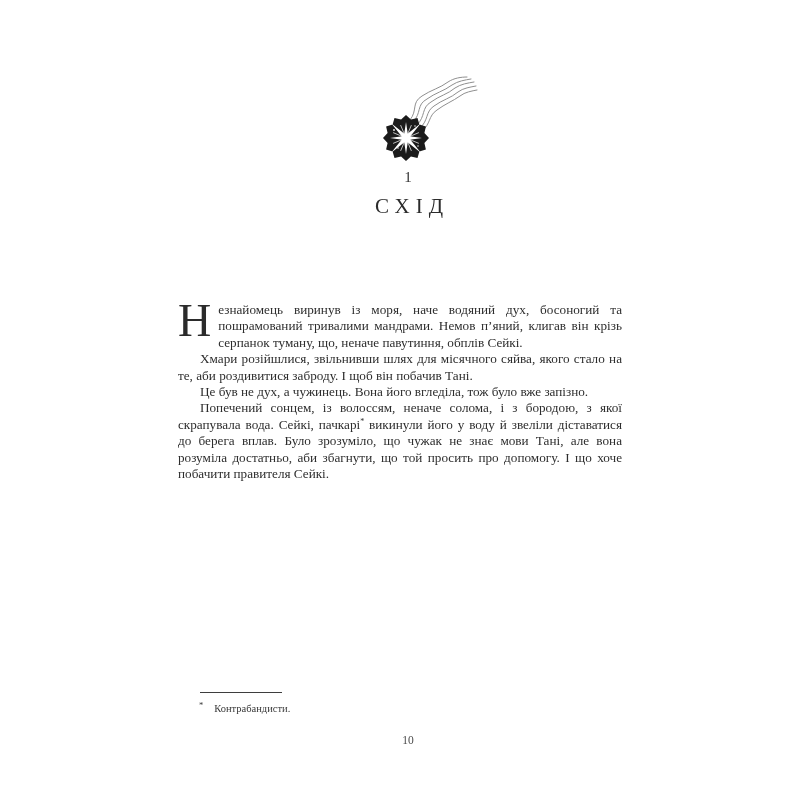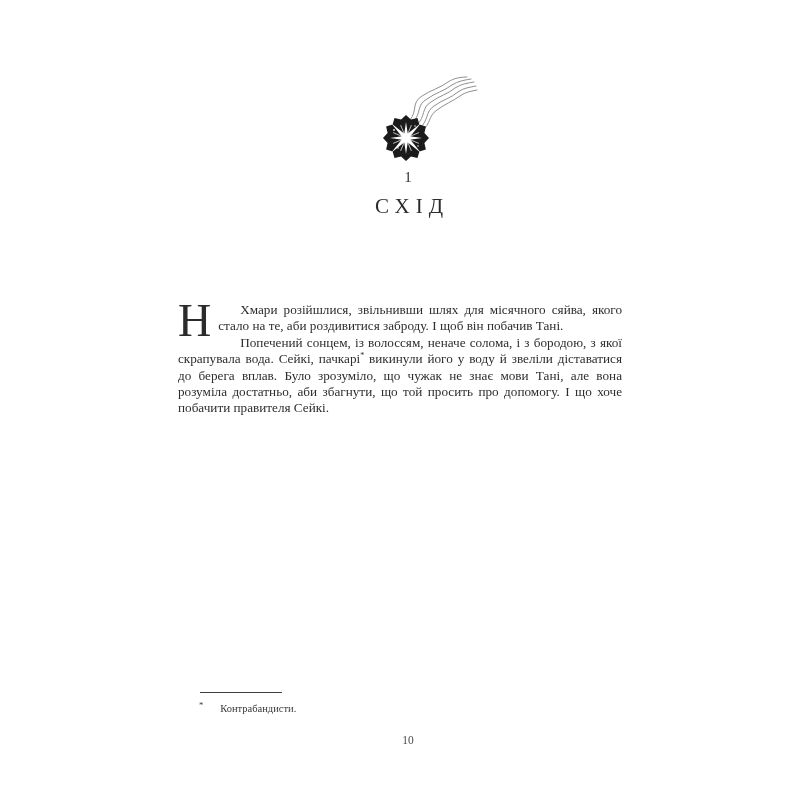--- a/index.html
+++ b/index.html
@@ -42,21 +42,21 @@
 
   .footnote-rule{
     position:absolute;left:200px;top:692px;width:82px;height:0;
     border-top:1px solid #3e3e3e;
   }
   .footnote-line{
     position:absolute;left:199px;top:700px;
     font-size:10.5px;color:#383838;
   }
   .fn-star{font-size:8.5px;vertical-align:4px;}
-  .fn-text{margin-left:17px;}
+  .fn-text{margin-left:11px;}
 
   .page-number{
     position:absolute;left:8px;top:734px;width:800px;
     text-align:center;font-size:11.5px;color:#4a4a4a;
   }
 </style>
 </head>
 <body>
 
 <div class="page">
@@ -89,22 +89,23 @@
         <circle cx="56" cy="74" r="0.8"></circle>
         <circle cx="73" cy="52" r="0.8"></circle>
       </g>
     </svg>
   </div>
 
   <div class="chapter-number">1</div>
   <h1 class="chapter-title">СХІД</h1>
 
   <div class="body-text">
-    <p class="first"><span class="dropcap">Н</span></p>
+    <p class="first"><span class="dropcap">Н</span><span>езнайомець виринув із моря, наче водяний дух, босоногий та пошрамований тривалими мандрами. Немов п’яний, клигав він крізь серпанок туману, що, неначе павутиння, обплів Сейкі.</span></p>
     <p>Хмари розійшлися, звільнивши шлях для місячного сяйва, якого стало на те, аби роздивитися заброду. І щоб він побачив Тані.</p>
+    <p>Це був не дух, а чужинець. Вона його вгледіла, тож було вже запізно.</p>
     <p><span>Попечений сонцем, із волоссям, неначе солома, і з бородою, з якої скрапувала вода. Сейкі, пачкарі</span><sup class="fn-marker">*</sup><span> викинули його у воду й звеліли діставатися до берега вплав. Було зрозуміло, що чужак не знає мови Тані, але вона розуміла достатньо, аби збагнути, що той просить про допомогу. І що хоче побачити правителя Сейкі.</span></p>
   </div>
 
   <div class="footnote-rule"></div>
   <div class="footnote-line"><span class="fn-star">*</span><span class="fn-text">Контрабандисти.</span></div>
 
   <div class="page-number">10</div>
 
 </div>
 

